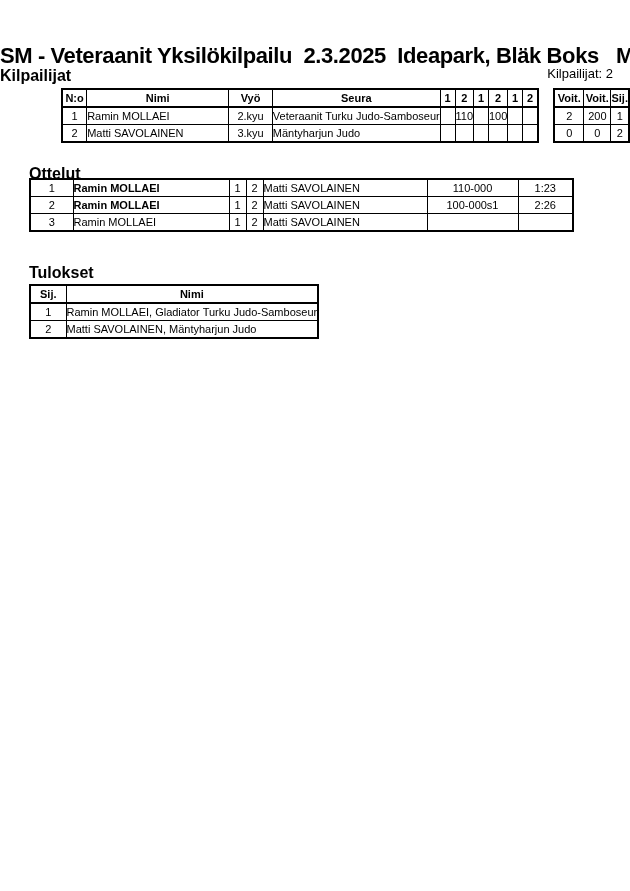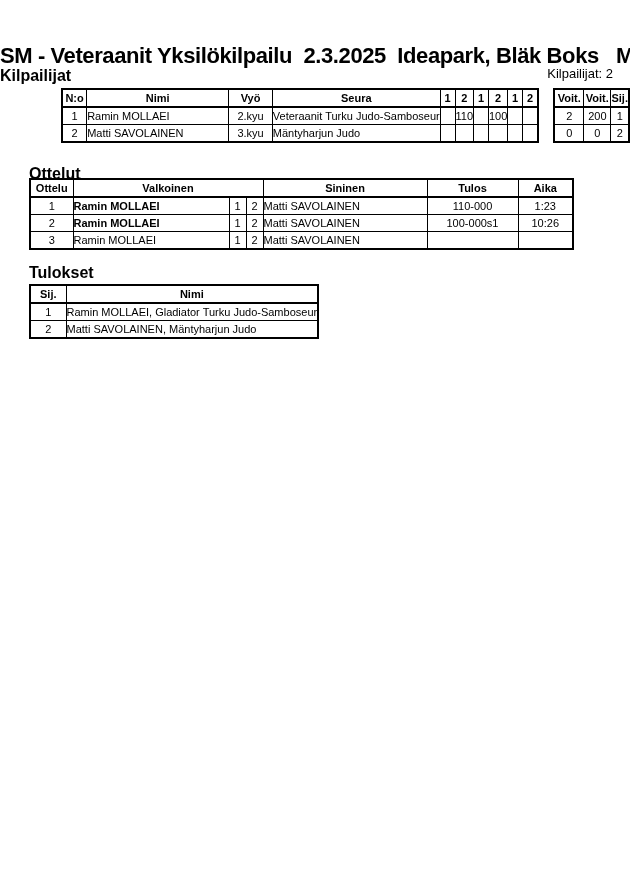--- a/index.html
+++ b/index.html
@@ -143,44 +143,37 @@
     <colgroup>
       <col style="width:43px">
         <col style="width:156px">
         <col style="width:17px">
         <col style="width:17px">
       <col style="width:164px">
         <col style="width:91px">
         <col style="width:55px">
     </colgroup>
     <tbody>
-        <tr>
-      <th>Ottelu</th>
-      <th colspan="3">Valkoinen</th>
-      <th>Sininen</th>
-      <th>Tulos</th>
-      <th>Aika</th>
-    </tr>
     <tr>
       <td class="c">1</td>
       <td class="l bold">Ramin MOLLAEI</td>
       <td class="c">1</td>
       <td class="c">2</td>
       <td class="l">Matti SAVOLAINEN</td>
       <td class="c">110-000</td>
       <td class="c">1:23</td>
     </tr>
     <tr>
       <td class="c">2</td>
       <td class="l bold">Ramin MOLLAEI</td>
       <td class="c">1</td>
       <td class="c">2</td>
       <td class="l">Matti SAVOLAINEN</td>
       <td class="c">100-000s1</td>
-      <td class="c">10:26</td>
+      <td class="c">2:26</td>
     </tr>
     <tr>
       <td class="c">3</td>
       <td class="l">Ramin MOLLAEI</td>
       <td class="c">1</td>
       <td class="c">2</td>
       <td class="l">Matti SAVOLAINEN</td>
       <td class="c"></td>
       <td class="c"></td>
     </tr>

